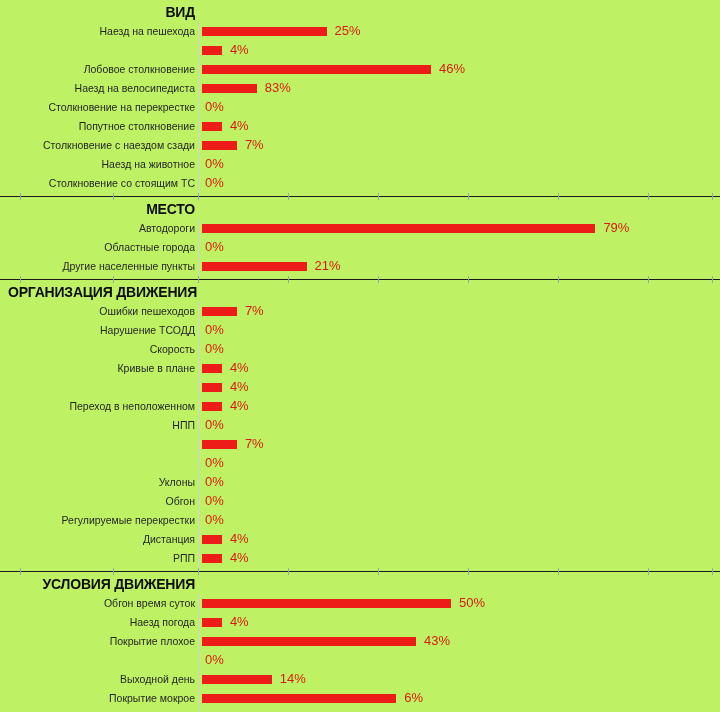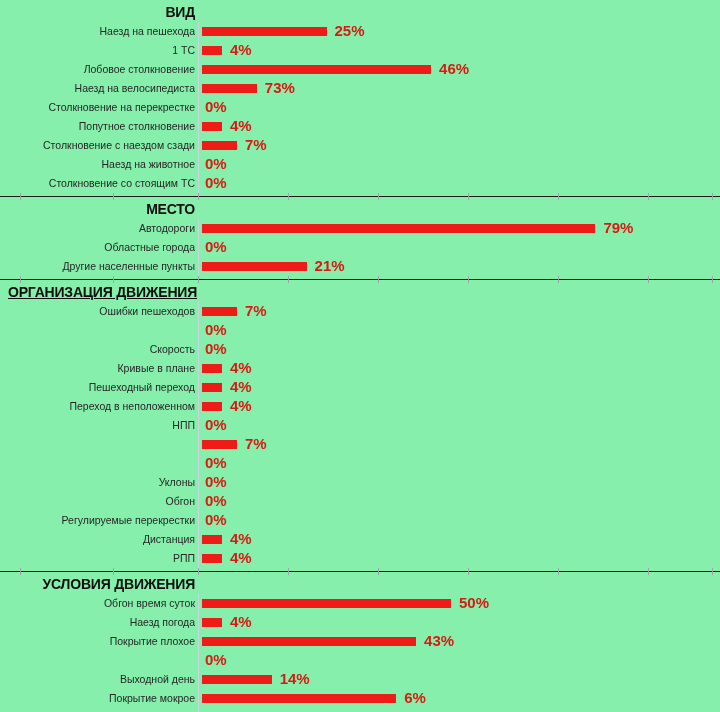--- a/index.html
+++ b/index.html
@@ -5,21 +5,21 @@
   html,body{margin:0;padding:0;}
   body{
     width:720px;height:712px;
     background:#ffffff;
     font-family:"Liberation Sans","DejaVu Sans",sans-serif;
     overflow:hidden;
   }
   #chart{
     position:relative;
     width:720px;height:712px;
-    background:#86efac;
+    background:#bef264;
   }
   
   .section{position:relative;width:720px;box-sizing:border-box;}
   .section-head{
     position:relative;
     height:19px;
     line-height:19px;
     font-weight:bold;
     font-size:14px;
     color:#0d0d0d;
@@ -27,21 +27,20 @@
     white-space:nowrap;
   }
   .section-head.right{
     width:197px;
     text-align:right;
     padding-right:2px;
     box-sizing:border-box;
   }
   .section-head.left{
     padding-left:8px;
-    text-decoration:underline;
   }
   
   .divider{
     position:relative;
     width:720px;
     height:7px;
   }
   .divider .line{
     position:absolute;
     left:0;top:3px;
@@ -83,57 +82,56 @@
     left:202px;
     top:5px;
     height:9px;
     background:#ee1c18;
   }
   .val{
     position:absolute;
     top:0;
     height:19px;
     line-height:18px;
-    font-size:15px;
-    font-weight:bold;
+    font-size:13px;
+    font-weight:normal;
     color:#d91a12;
     white-space:nowrap;
   }
   .gap{width:720px;}
 </style>
 </head>
 <body>
 
 <div id="chart">
     <div class="gap" style="height:3px"></div>
     <div class="section">
       <div class="section-head right">ВИД</div>
       <div class="row">
         <div class="row-label">Наезд на пешехода</div>
         <div class="axis"></div>
         <div class="bar" style="width:124.5px"></div>
         <div class="val" style="left:334.5px">25%</div>
       </div>
       <div class="row">
-        <div class="row-label">1 ТС</div>
         <div class="axis"></div>
         <div class="bar" style="width:19.9px"></div>
         <div class="val" style="left:229.9px">4%</div>
       </div>
       <div class="row">
         <div class="row-label">Лобовое столкновение</div>
         <div class="axis"></div>
         <div class="bar" style="width:229.1px"></div>
         <div class="val" style="left:439.1px">46%</div>
       </div>
       <div class="row">
         <div class="row-label">Наезд на велосипедиста</div>
         <div class="axis"></div>
         <div class="bar" style="width:54.8px"></div>
-        <div class="val" style="left:264.8px">73%</div>
+        <div class="val" style="left:264.8px">83%</div>
       </div>
       <div class="row">
         <div class="row-label">Столкновение на перекрестке</div>
         <div class="axis"></div>
         <div class="val" style="left:205.0px">0%</div>
       </div>
       <div class="row">
         <div class="row-label">Попутное столкновение</div>
         <div class="axis"></div>
         <div class="bar" style="width:19.9px"></div>
@@ -202,36 +200,36 @@
     </div>
     <div class="section">
       <div class="section-head left">ОРГАНИЗАЦИЯ ДВИЖЕНИЯ</div>
       <div class="row">
         <div class="row-label">Ошибки пешеходов</div>
         <div class="axis"></div>
         <div class="bar" style="width:34.9px"></div>
         <div class="val" style="left:244.9px">7%</div>
       </div>
       <div class="row">
+        <div class="row-label">Нарушение ТСОДД</div>
         <div class="axis"></div>
         <div class="val" style="left:205.0px">0%</div>
       </div>
       <div class="row">
         <div class="row-label">Скорость</div>
         <div class="axis"></div>
         <div class="val" style="left:205.0px">0%</div>
       </div>
       <div class="row">
         <div class="row-label">Кривые в плане</div>
         <div class="axis"></div>
         <div class="bar" style="width:19.9px"></div>
         <div class="val" style="left:229.9px">4%</div>
       </div>
       <div class="row">
-        <div class="row-label">Пешеходный переход</div>
         <div class="axis"></div>
         <div class="bar" style="width:19.9px"></div>
         <div class="val" style="left:229.9px">4%</div>
       </div>
       <div class="row">
         <div class="row-label">Переход в неположенном</div>
         <div class="axis"></div>
         <div class="bar" style="width:19.9px"></div>
         <div class="val" style="left:229.9px">4%</div>
       </div>

